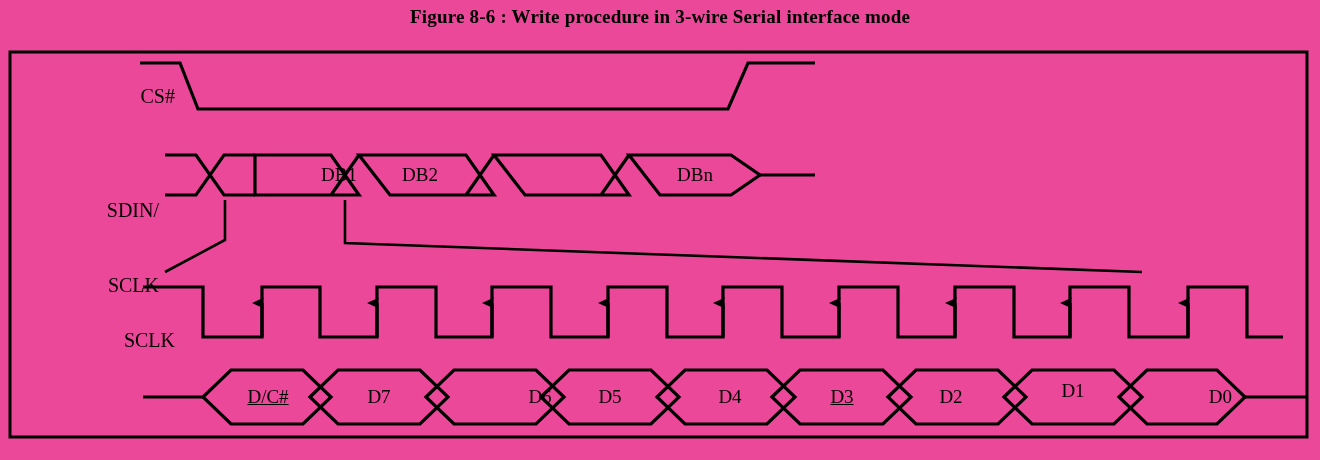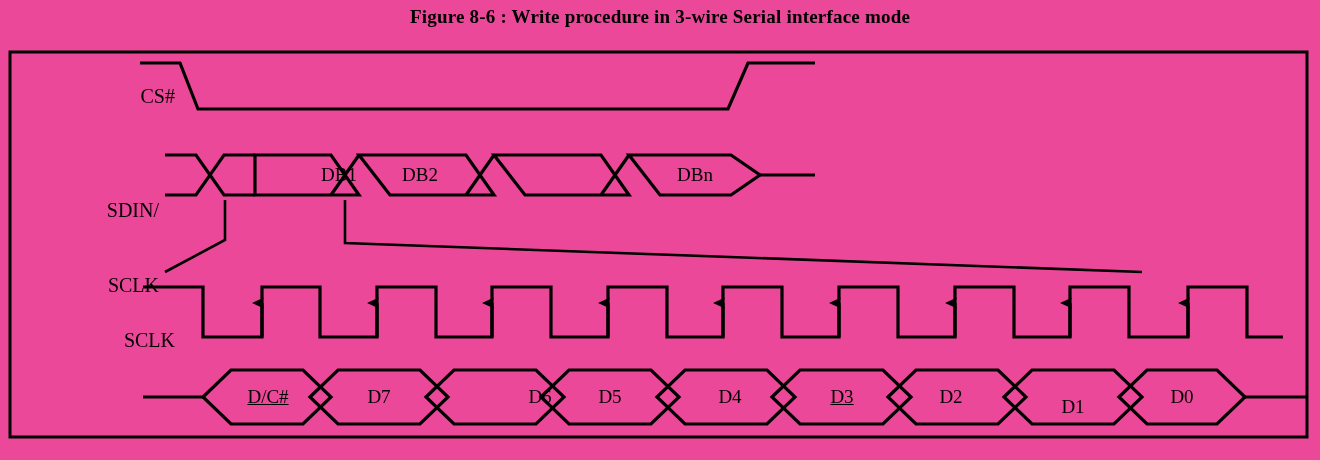--- a/index.html
+++ b/index.html
@@ -135,16 +135,16 @@
   <div class="cell-text" style="left:370px;top:164px;width:100px;">DB2</div>
   <div class="cell-text" style="left:645px;top:164px;width:100px;">DBn</div>
 
   <div class="cell-text" style="left:218px;top:386px;width:100px;text-decoration:underline;">D/C#</div>
   <div class="cell-text" style="left:329px;top:386px;width:100px;">D7</div>
   <div class="cell-text" style="left:445px;top:386px;width:100px;margin-left:45px;">D6</div>
   <div class="cell-text" style="left:560px;top:386px;width:100px;">D5</div>
   <div class="cell-text" style="left:676px;top:386px;width:108px;">D4</div>
   <div class="cell-text" style="left:792px;top:386px;width:100px;text-decoration:underline;">D3</div>
   <div class="cell-text" style="left:907px;top:386px;width:88px;">D2</div>
-  <div class="cell-text" style="left:1023px;top:396px;width:100px;">D1</div>
-  <div class="cell-text" style="left:1132px;top:386px;width:100px;">D0</div>
+  <div class="cell-text" style="left:1023px;top:380px;width:100px;">D1</div>
+  <div class="cell-text" style="left:1132px;top:386px;width:100px;text-align:right;">D0</div>
 
 </div>
 
 </body></html>

